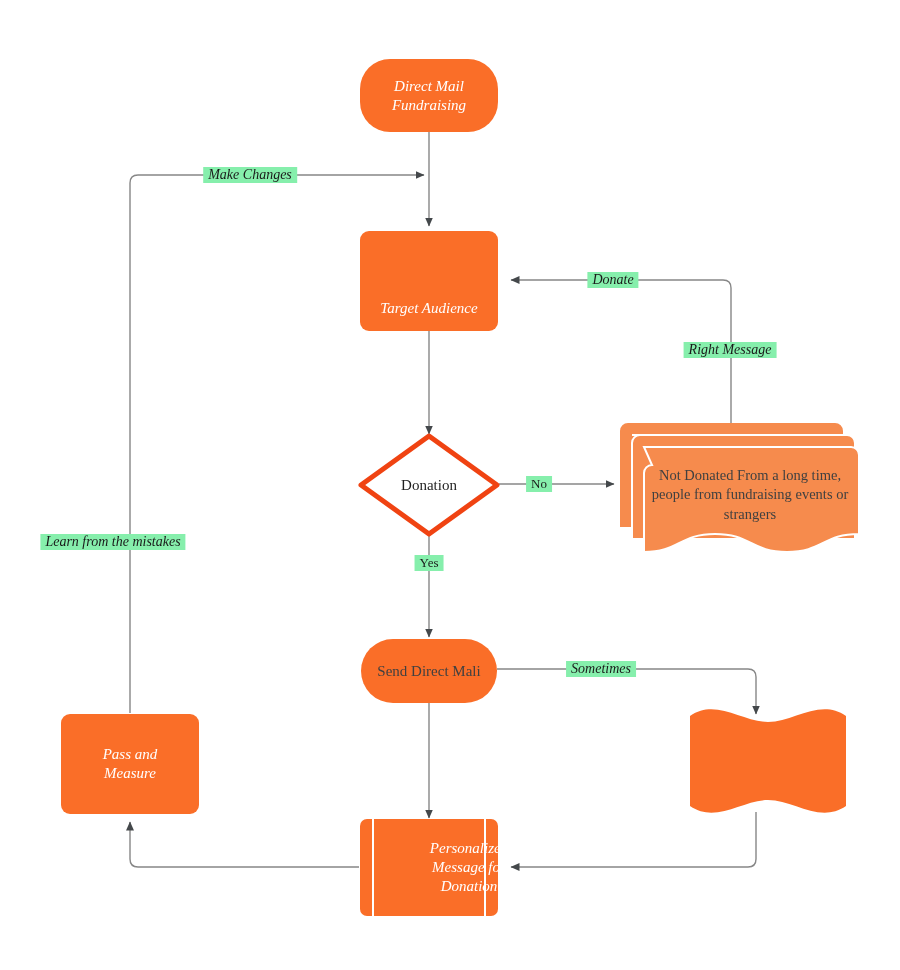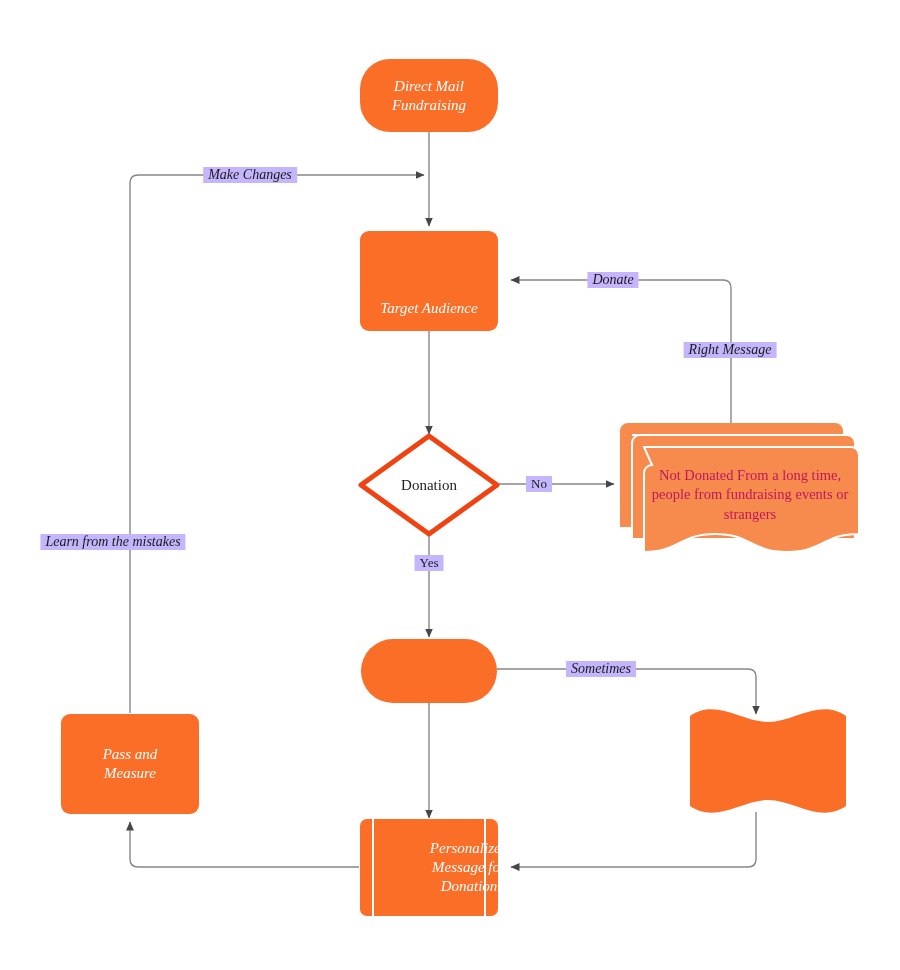--- a/index.html
+++ b/index.html
@@ -41,37 +41,37 @@
     line-height: 1.25;
     pointer-events: none;
     white-space: pre-line;
   }
   .edge-label {
     position: absolute;
     z-index: 4;
     font-size: 14px;
     font-style: italic;
     color: #1a1a1a;
-    background: #c4b5fd;
+    background: #86efac;
     padding: 0 5px;
     white-space: nowrap;
     transform: translate(-50%, -50%);
     text-align: center;
   }
   .edge-label.plain {
     font-style: normal;
     font-size: 13px;
   }
   .t-white-italic {
     color: #ffffff;
     font-style: italic;
     font-size: 15px;
   }
   .t-dark-plain {
-    color: #be185d;
+    color: #404040;
     font-style: normal;
     font-size: 15px;
   }
   .t-dark-diamond {
     color: #1f1f1f;
     font-style: normal;
     font-size: 15px;
   }
 </style>
 </head>
@@ -148,20 +148,21 @@
 
   <div class="node-label t-white-italic" style="left:360px; top:59px; width:138px; height:73px;">Direct Mail
 Fundraising</div>
 
   <div class="node-label t-white-italic" style="left:360px; top:231px; width:138px; height:100px;margin-top:27px;">Target Audience</div>
 
   <div class="node-label t-dark-diamond" style="left:381px; top:460px; width:96px; height:50px;">Donation</div>
 
   <div class="node-label t-dark-plain" style="left:650px; top:447px; width:200px; height:96px; font-size:14.5px; line-height:1.35;">Not Donated From a long time, people from fundraising events or strangers</div>
 
+  <div class="node-label t-dark-plain" style="left:361px; top:639px; width:136px; height:64px;">Send Direct Mali</div>
 
 
   <div class="node-label t-white-italic" style="left:61px; top:714px; width:138px; height:100px;">Pass and
 Measure</div>
 
   <div class="node-label t-white-italic" style="left:373px; top:819px; width:112px; height:97px;margin-left:40px;">Personalized
 Message for
 Donation</div>
 
   <div class="edge-label" style="left:250px; top:175px;">Make Changes</div>

